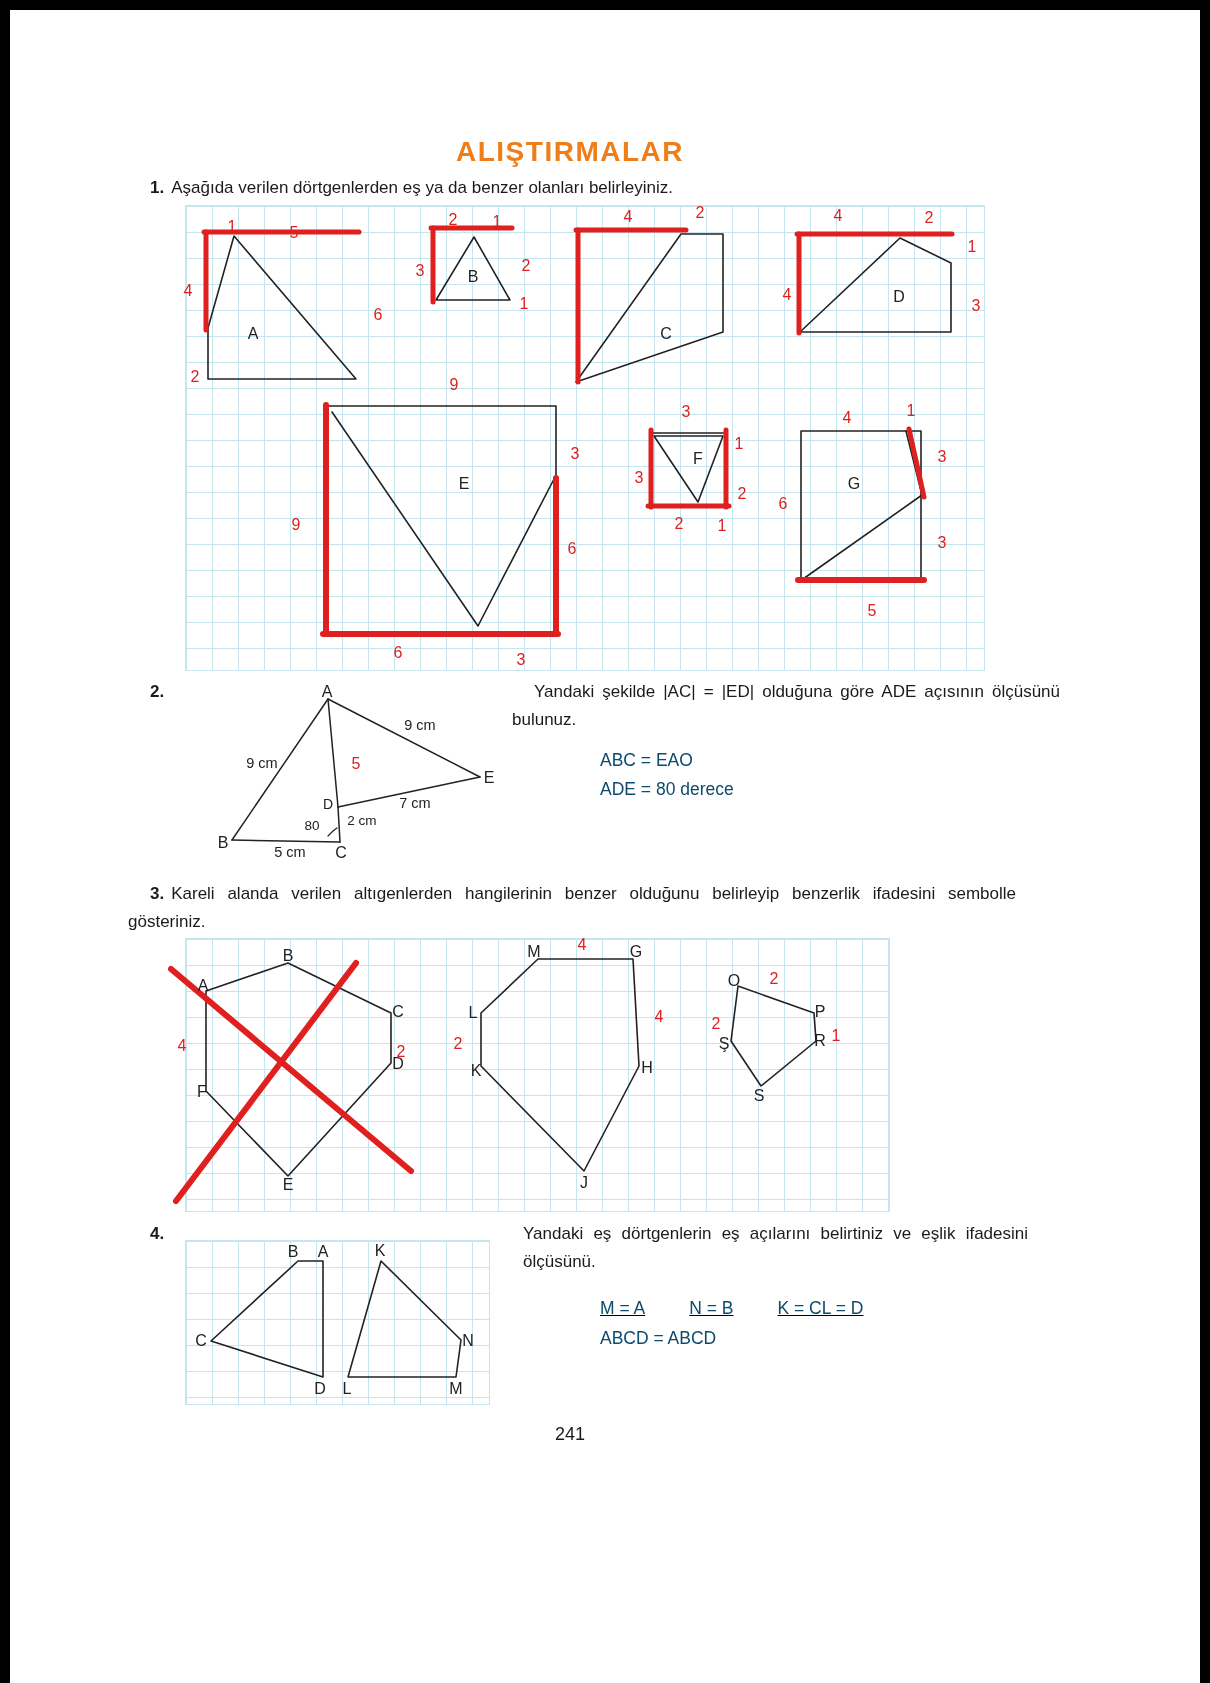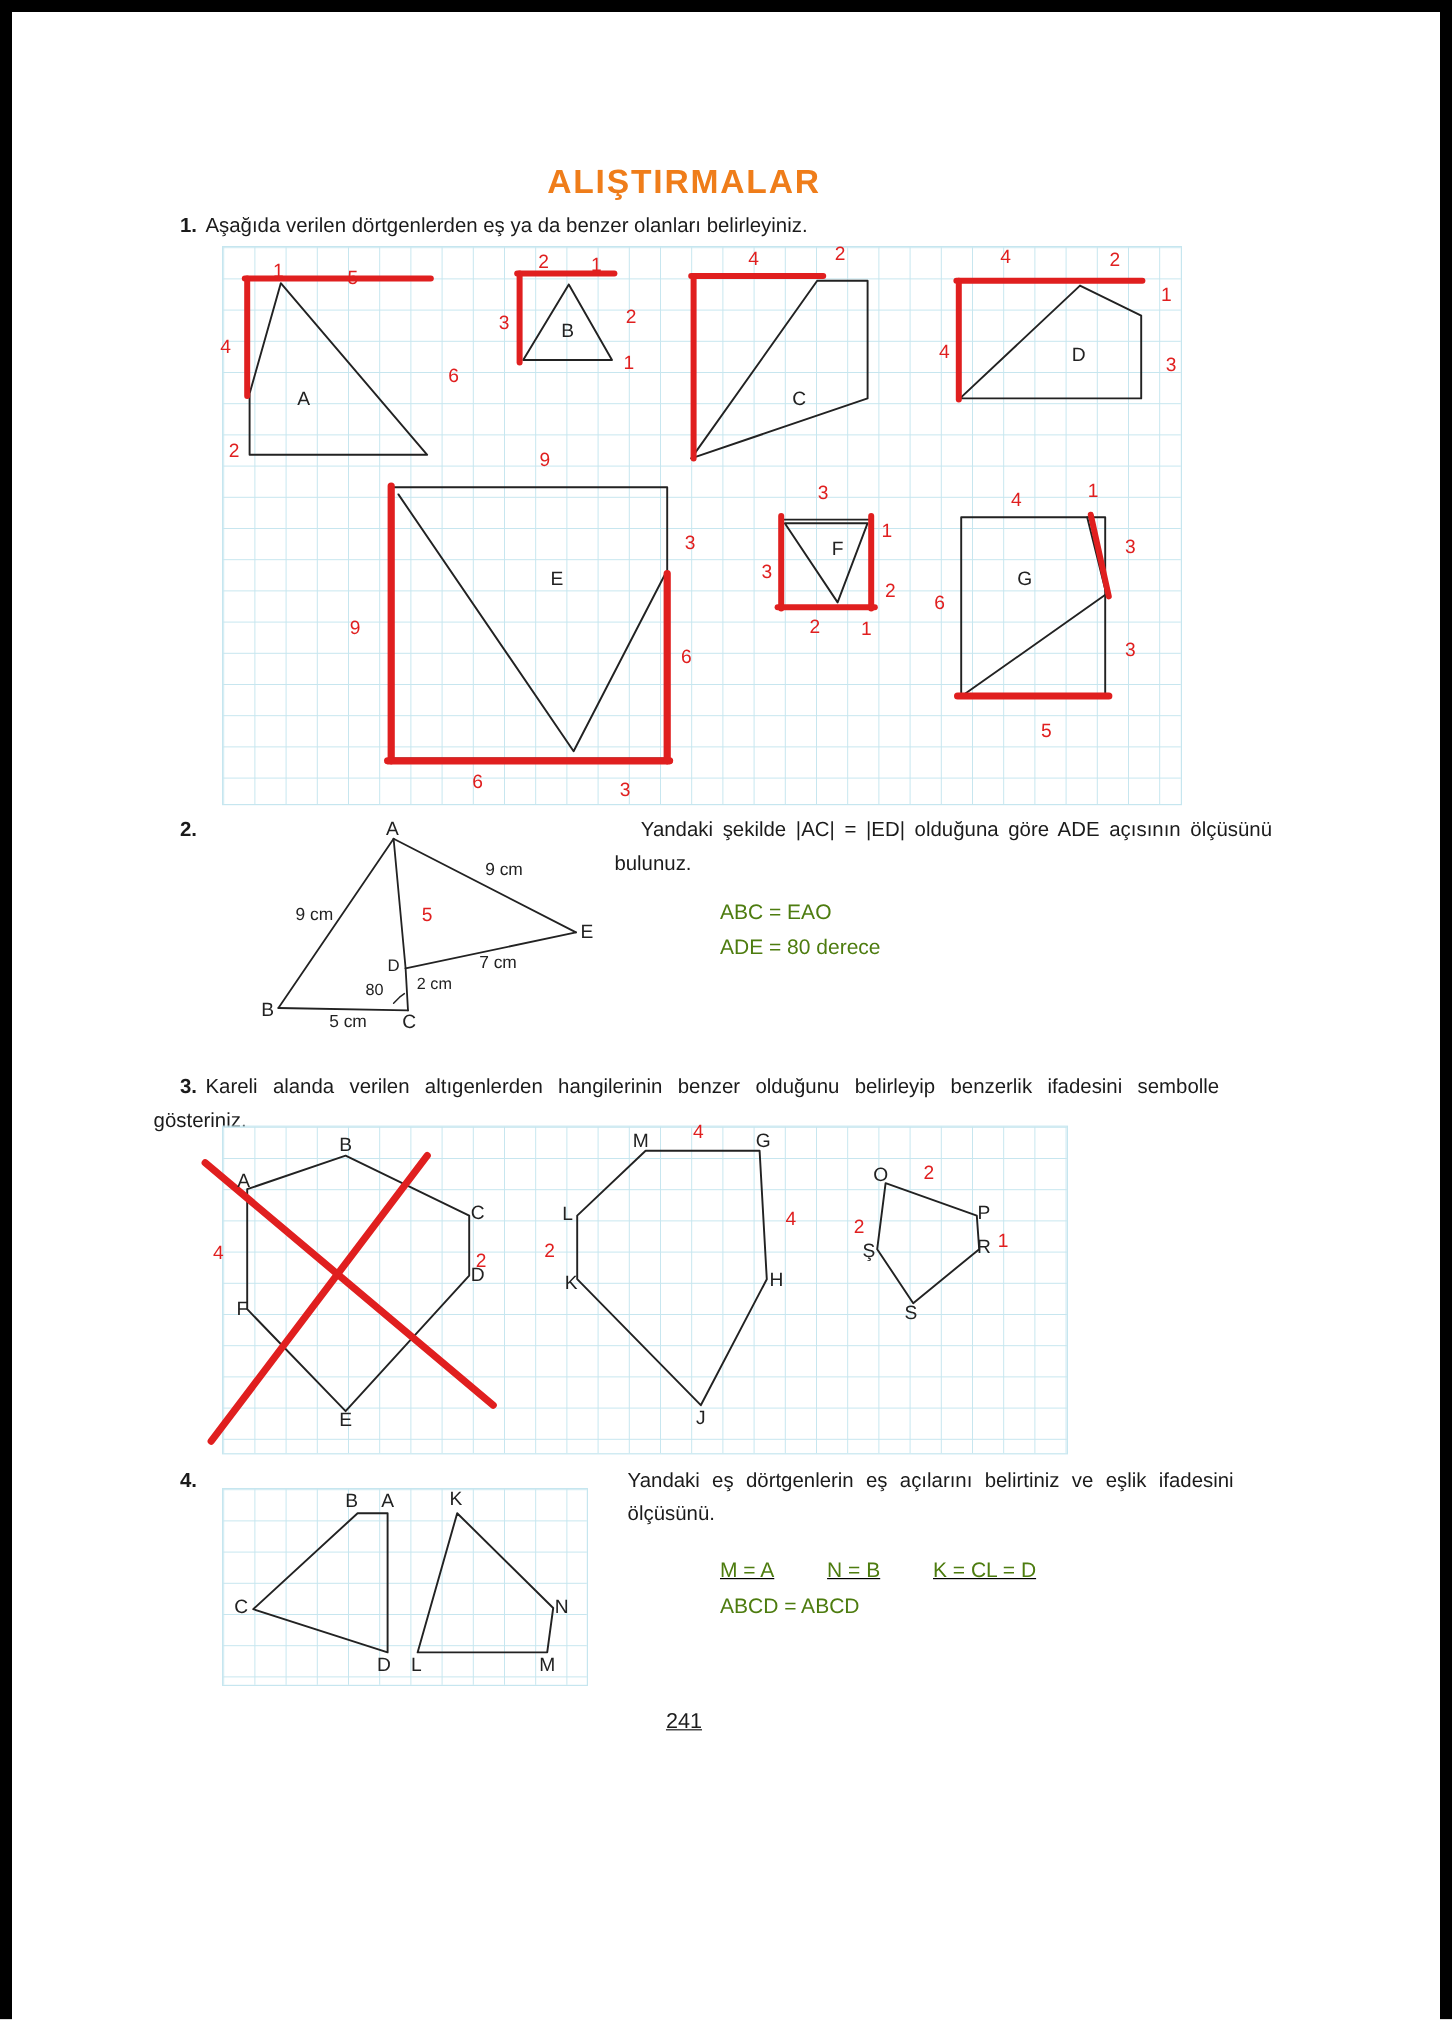--- a/index.html
+++ b/index.html
@@ -11,28 +11,28 @@
   .bar-left { left:0; top:0; width:10px; height:1683px; }
   .bar-right { right:0; top:0; width:10px; height:1683px; }
   .abs { position:absolute; }
   .title { left:150px; top:136px; width:840px; text-align:center;
            font-size:28px; font-weight:bold; letter-spacing:1.5px; color:#ef7d1a; }
   .prompt { font-size:17px; color:#1b1b1b; line-height:1.62; }
   .num { font-weight:bold; margin-right:7px; }
   .ex1 { left:150px; top:174px; width:860px; }
   .ex2-num { left:150px; top:682px; font-size:17px; font-weight:bold; color:#1b1b1b; }
   .ex2-prompt { left:512px; top:678px; width:548px; text-align:justify; text-indent:22px; }
-  .red-note { color:#4d7c0f; font-size:17.5px; line-height:1.65; }
+  .red-note { color:#0c4a6e; font-size:17.5px; line-height:1.65; }
   .ex2-ans { left:600px; top:746px; }
-  .ex3 { left:128px; top:880px; width:888px; text-align:justify; text-indent:22px;margin-top:12px; }
+  .ex3 { left:128px; top:880px; width:888px; text-align:justify; text-indent:22px; }
   .ex4-num { left:150px; top:1224px; font-size:17px; font-weight:bold; color:#1b1b1b; }
   .ex4-prompt { left:523px; top:1220px; width:505px; text-align:justify; }
   .ex4-ans1 { left:600px; top:1294px; display:flex; gap:44px;text-decoration:underline; }
   .ex4-ans2 { left:600px; top:1324px; }
-  .page-number { left:150px; top:1424px; width:840px; text-align:center; font-size:18px; color:#1b1b1b;text-decoration:underline; }
+  .page-number { left:150px; top:1424px; width:840px; text-align:center; font-size:18px; color:#1b1b1b; }
   .grid-bg { position:absolute; border:1px solid #c6e6ef;
     background-image:linear-gradient(to right,#c6e6ef 1px,transparent 1px),
                      linear-gradient(to bottom,#c6e6ef 1px,transparent 1px);
     background-size:26px 26px; }
   svg { overflow:visible; font-family:"Liberation Sans", sans-serif; display:block; }
 </style>
 </head>
 <body>
 
 <div class="page">

